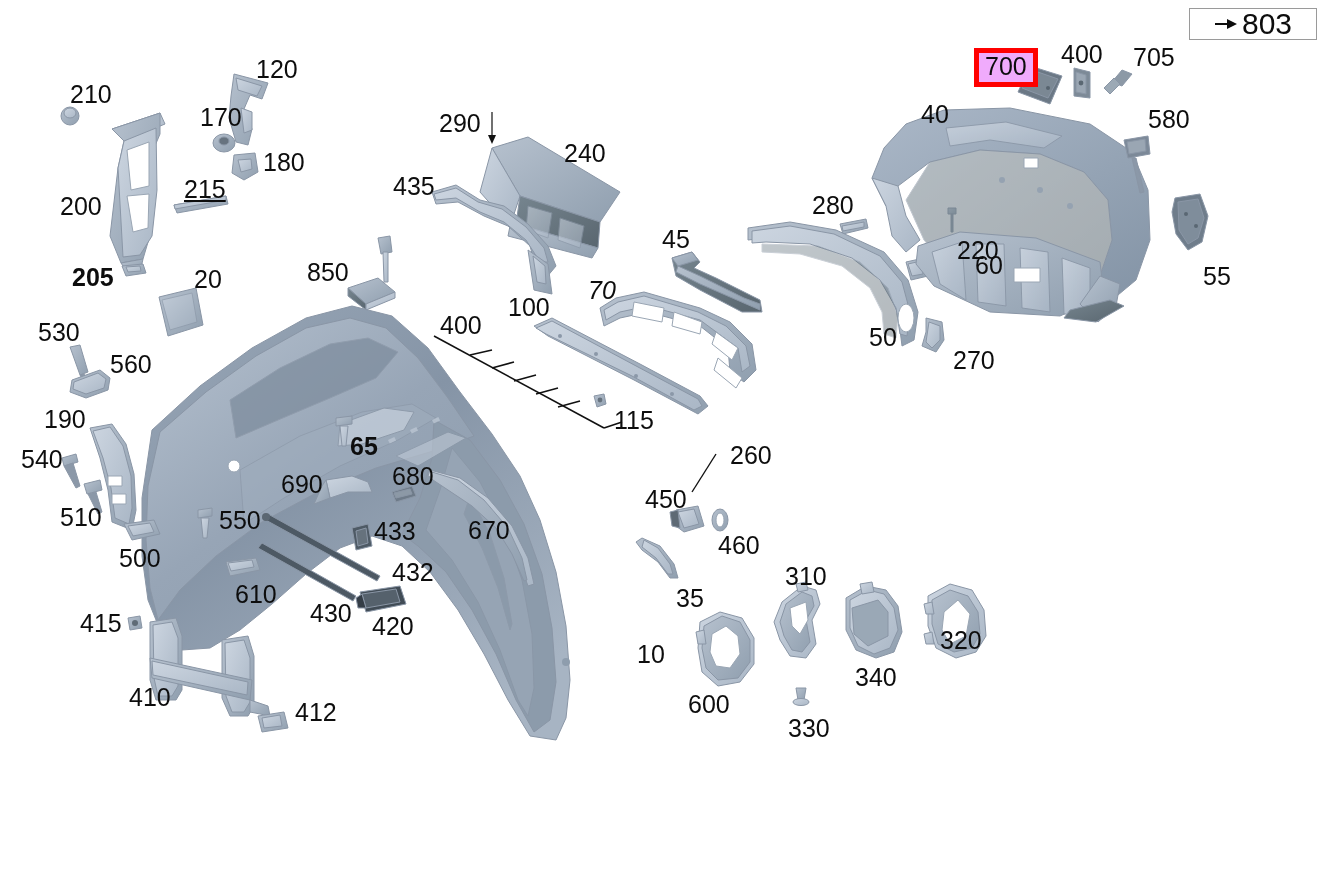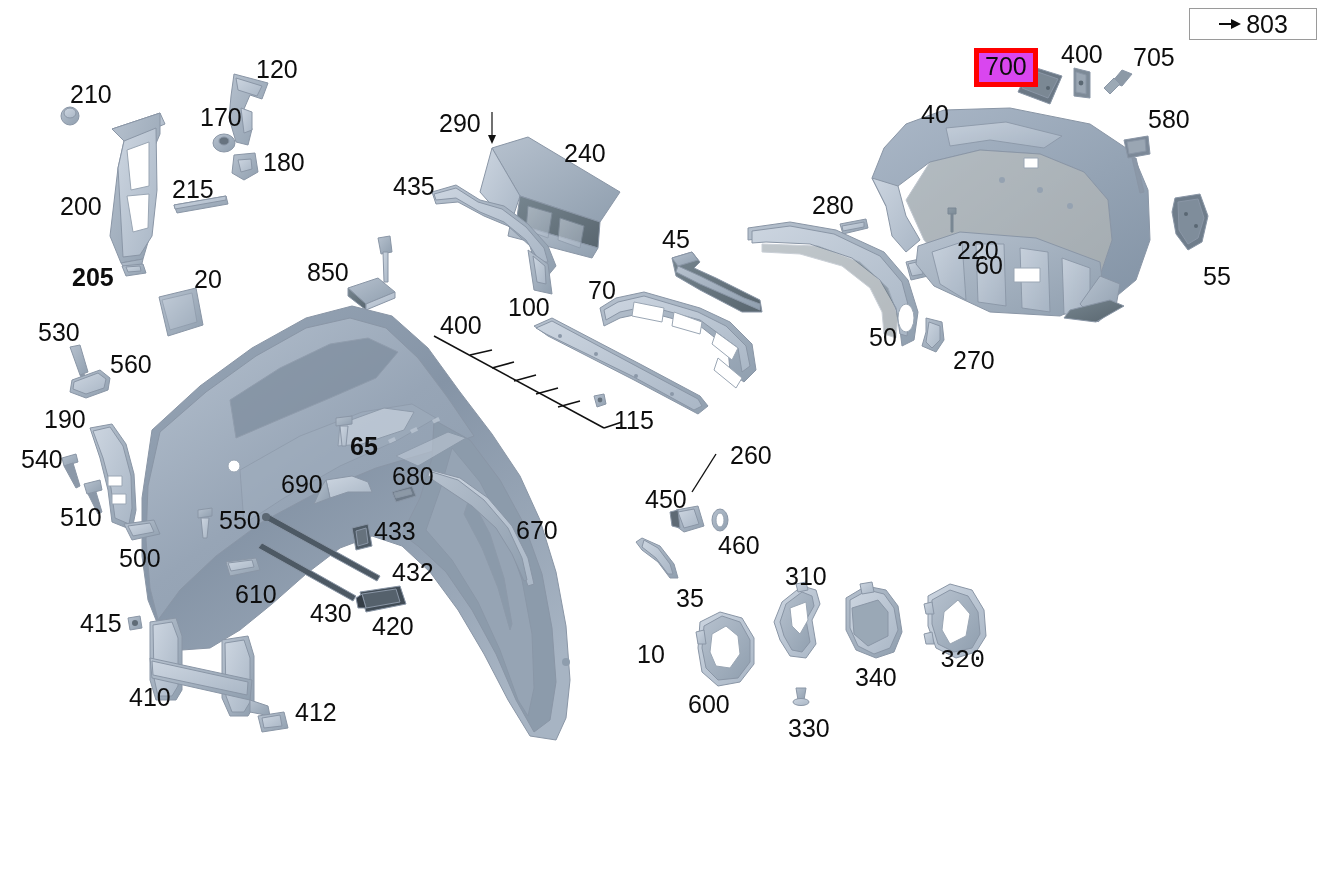--- a/index.html
+++ b/index.html
@@ -17,35 +17,35 @@
     font-family:"Liberation Sans","DejaVu Sans",sans-serif;
     font-size:25px;
     line-height:1;
     color:#0d0d0d;
     white-space:nowrap;
     letter-spacing:0px;
     -webkit-font-smoothing:antialiased;
   }
   .lbl.hl{
     border:5px solid #ff0000;
-    background:#d946ef;
+    background:#f0abfc;
     padding:1px 6px 3px 6px;
     line-height:1;
   }
   .refbox{
     position:absolute;
     border:1px solid #9a9a9a;
     background:#ffffff;
     box-sizing:border-box;
     display:flex;align-items:center;justify-content:center;
     gap:2px;
   }
   .refbox .rtxt{
     font-family:"Liberation Sans","DejaVu Sans",sans-serif;
-    font-size:25px;color:#0d0d0d;line-height:1;
+    font-size:30px;color:#0d0d0d;line-height:1;
   }
   .refbox .rarrow{display:block;}
 </style>
 </head>
 <body>
 
 <div id="stage">
 
   <svg id="art" viewBox="0 0 1326 881" xmlns="http://www.w3.org/2000/svg">
     <defs>
@@ -455,29 +455,29 @@
     </svg>
     <span class="rtxt">803</span>
   </div>
 
   <div id="callouts">
       <div class="lbl" style="left: 70px; top: 82px;">210</div>
       <div class="lbl" style="left: 256px; top: 57px;">120</div>
       <div class="lbl" style="left: 200px; top: 105px;">170</div>
       <div class="lbl" style="left: 263px; top: 150px;">180</div>
       <div class="lbl" style="left: 60px; top: 194px;">200</div>
-      <div class="lbl" style="left: 172px; top: 177px;">215</div>
+      <div class="lbl" style="left: 184px; top: 177px; text-decoration: underline;">215</div>
       <div class="lbl" style="left: 72px; top: 265px; font-weight: bold;">205</div>
       <div class="lbl" style="left: 194px; top: 267px;">20</div>
       <div class="lbl" style="left: 439px; top: 111px;">290</div>
       <div class="lbl" style="left: 564px; top: 141px;">240</div>
       <div class="lbl" style="left: 393px; top: 174px;">435</div>
       <div class="lbl" style="left: 307px; top: 260px;">850</div>
       <div class="lbl" style="left: 662px; top: 227px;">45</div>
-      <div class="lbl" style="left: 588px; top: 278px;">70</div>
+      <div class="lbl" style="left: 588px; top: 278px; font-style: italic;">70</div>
       <div class="lbl" style="left: 508px; top: 295px;">100</div>
       <div class="lbl" style="left: 440px; top: 313px;">400</div>
       <div class="lbl" style="left: 614px; top: 408px;">115</div>
       <div class="lbl" style="left: 812px; top: 193px;">280</div>
       <div class="lbl" style="left: 921px; top: 102px;">40</div>
       <div class="lbl hl" style="left: 974px; top: 48px;">700</div>
       <div class="lbl" style="left: 1061px; top: 42px;">400</div>
       <div class="lbl" style="left: 1133px; top: 45px;">705</div>
       <div class="lbl" style="left: 1148px; top: 107px;">580</div>
       <div class="lbl" style="left: 957px; top: 238px;">220</div>
@@ -496,26 +496,26 @@
       <div class="lbl" style="left: 281px; top: 472px;">690</div>
       <div class="lbl" style="left: 392px; top: 464px;">680</div>
       <div class="lbl" style="left: 374px; top: 519px;">433</div>
       <div class="lbl" style="left: 392px; top: 560px;">432</div>
       <div class="lbl" style="left: 235px; top: 582px;">610</div>
       <div class="lbl" style="left: 310px; top: 601px;">430</div>
       <div class="lbl" style="left: 372px; top: 614px;">420</div>
       <div class="lbl" style="left: 80px; top: 611px;">415</div>
       <div class="lbl" style="left: 129px; top: 685px;">410</div>
       <div class="lbl" style="left: 295px; top: 700px;">412</div>
-      <div class="lbl" style="left: 468px; top: 518px; margin-left: 48px;">670</div>
+      <div class="lbl" style="left: 468px; top: 518px;">670</div>
       <div class="lbl" style="left: 611px; top: 642px; margin-left: 26px;">10</div>
       <div class="lbl" style="left: 730px; top: 443px;">260</div>
       <div class="lbl" style="left: 645px; top: 487px;">450</div>
       <div class="lbl" style="left: 718px; top: 533px;">460</div>
       <div class="lbl" style="left: 676px; top: 586px;">35</div>
       <div class="lbl" style="left: 785px; top: 564px;">310</div>
       <div class="lbl" style="left: 855px; top: 665px;">340</div>
-      <div class="lbl" style="left: 940px; top: 648px; font-family: Liberation Mono, monospace;">320</div>
+      <div class="lbl" style="left: 940px; top: 628px;">320</div>
       <div class="lbl" style="left: 688px; top: 692px;">600</div>
       <div class="lbl" style="left: 788px; top: 716px;">330</div>
     </div>
 
 </div>
 
 </body></html>

